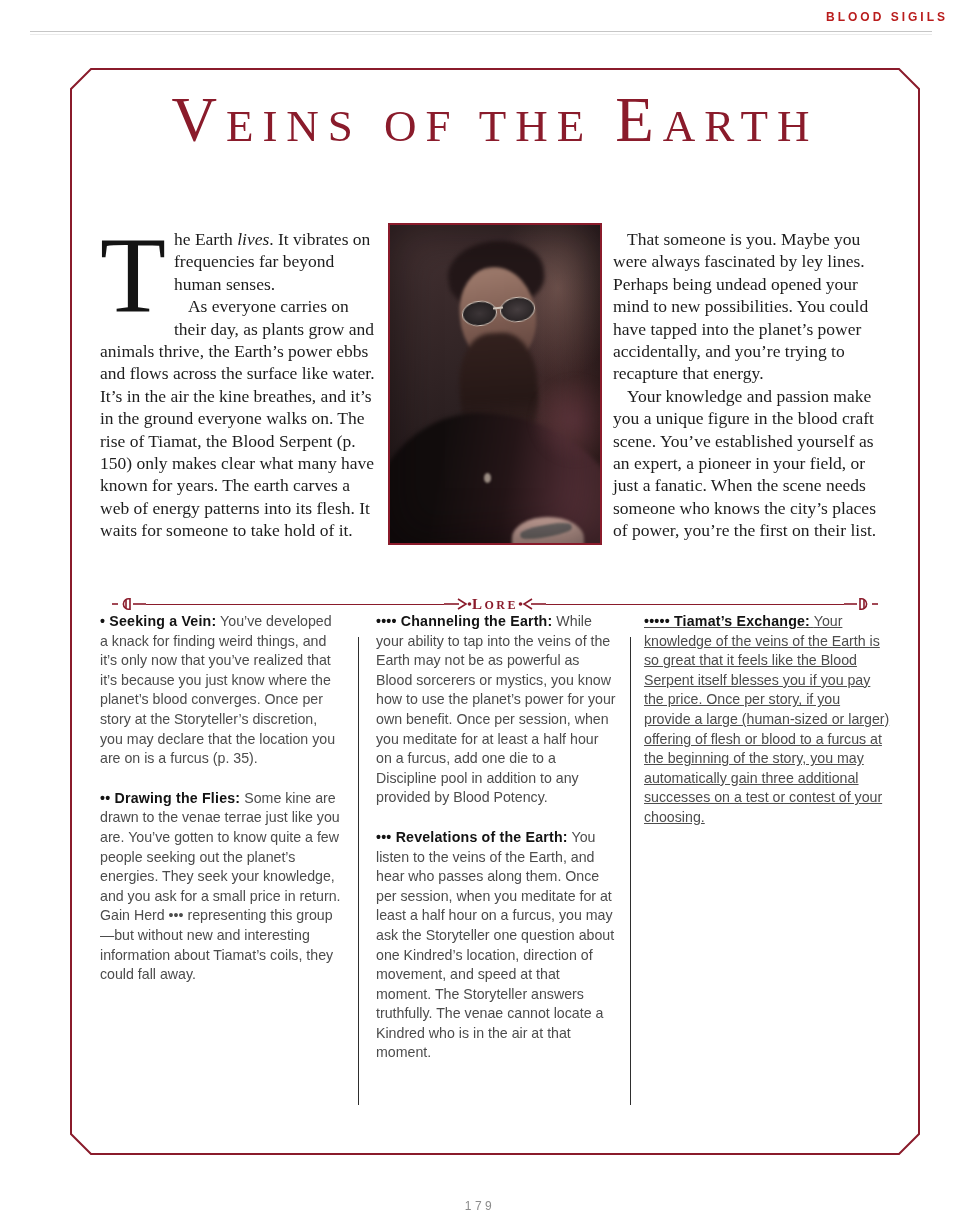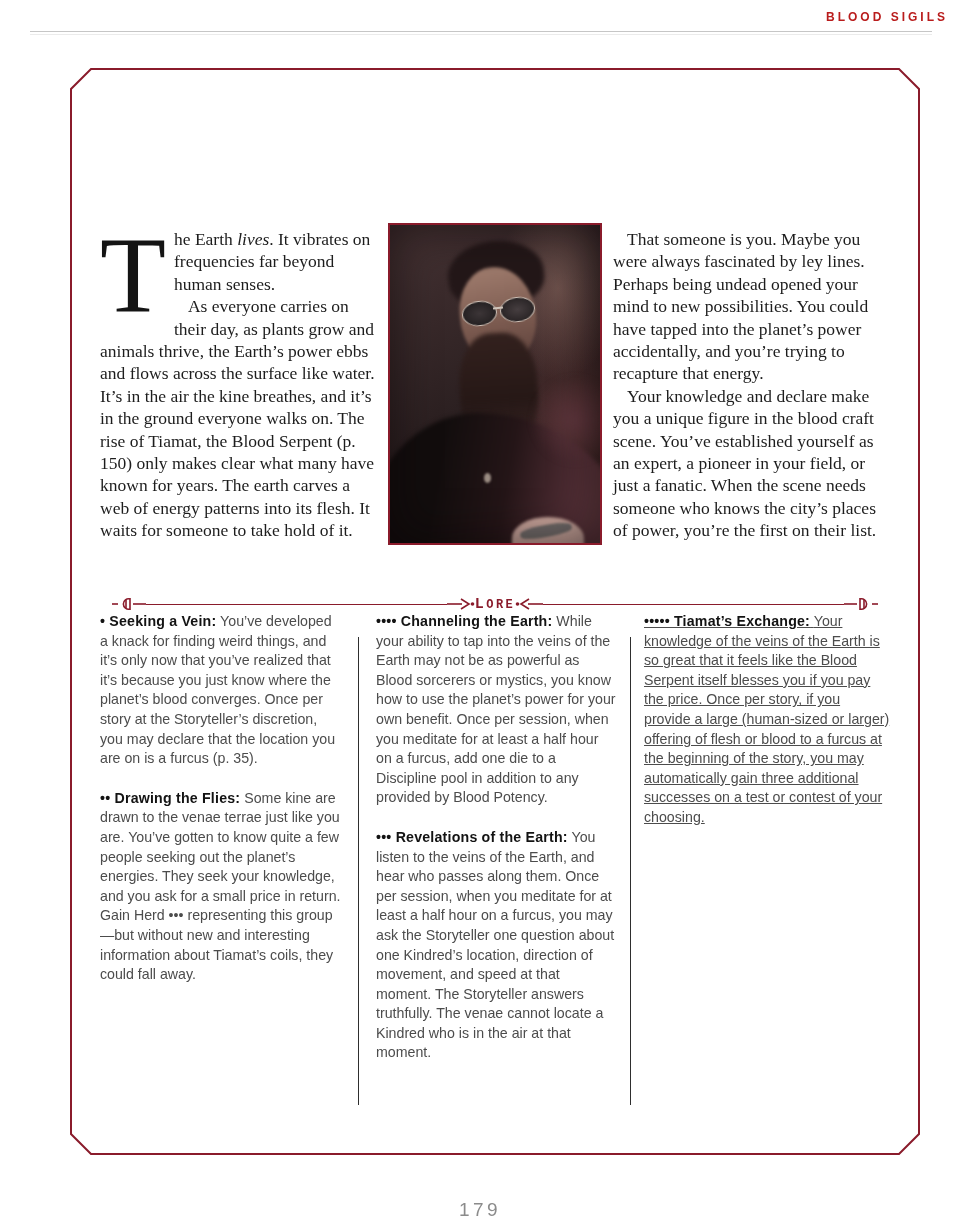--- a/index.html
+++ b/index.html
@@ -123,21 +123,21 @@
   }
   .p-vignette { inset: 0; box-shadow: inset 0 0 46px rgba(10,5,6,0.65); }
 
   
   .lore-divider {
     position: absolute; left: 112px; top: 594px; width: 766px; height: 20px;
     display: flex; align-items: center; color: #8a1b2b;
   }
   .div-line { flex: 1; height: 1px; background: #8a1b2b; }
   .lore-label {
-    font-family: Liberation Mono, monospace; font-weight: bold;
+    font-family: Liberation Serif, serif; font-weight: bold;
     letter-spacing: 2.5px; margin: 0 0; white-space: nowrap;
   }
   .lore-label .l-big { font-size: 15px; }
   .lore-label .l-small { font-size: 12px; }
   .orn { flex: none; display: block; }
 
   
   .lore-col {
     position: absolute; top: 612px;
     font-family: "Liberation Sans", sans-serif;
@@ -153,35 +153,38 @@
     background: #2e2e2e;
   }
   .col-sep-1 { left: 358px; }
   .col-sep-2 { left: 630px; }
 
   
   .page-number {
     position: absolute; left: 0; right: 0; top: 1199px;
     text-align: center;
     font-family: "Liberation Sans", sans-serif;
-    font-size: 19px; letter-spacing: 3.5px; color: #8b8b8b;
+    font-size: 12px; letter-spacing: 3.5px; color: #8b8b8b;
   }
 </style>
 </head>
 <body>
 
 <div id="page">
 
   <div class="running-head">BLOOD SIGILS</div>
   <div class="head-rule"></div>
 
   <svg class="frame" width="850" height="1087" viewBox="0 0 850 1087">
     <polygon points="21,1 829,1 849,21 849,1066 829,1086 21,1086 1,1066 1,21" fill="none" stroke="#8a1b2b" stroke-width="2"></polygon>
   </svg>
 
+  <div class="page-title">
+    <span class="tw"><span class="t-big">V</span><span class="t-small">EINS</span></span><span class="tw t-small">OF THE</span><span class="tw"><span class="t-big">E</span><span class="t-small">ARTH</span></span>
+  </div>
 
   <div class="intro-col intro-left">
     <p><span class="dropcap">T</span><span>he Earth </span><i class="it">lives</i><span>. It vibrates on frequencies far beyond human senses.</span></p>
     <p class="indent">As everyone carries on their day, as plants grow and animals thrive, the Earth’s power ebbs and flows across the surface like water. It’s in the air the kine breathes, and it’s in the ground everyone walks on. The rise of Tiamat, the Blood Serpent (p. 150) only makes clear what many have known for years. The earth carves a web of energy patterns into its flesh. It waits for someone to take hold of it.</p>
   </div>
 
   <div class="portrait">
     <div class="p-hair"></div>
     <div class="p-face"></div>
     <div class="p-beard"></div>
@@ -191,21 +194,21 @@
     <div class="p-coat"></div>
     <div class="p-shoulder"></div>
     <div class="p-button"></div>
     <div class="p-hand"></div>
     <div class="p-watch"></div>
     <div class="p-vignette"></div>
   </div>
 
   <div class="intro-col intro-right">
     <p class="indent">That someone is you. Maybe you were always fascinated by ley lines. Perhaps being undead opened your mind to new possibilities. You could have tapped into the planet’s power accidentally, and you’re trying to recapture that energy.</p>
-    <p class="indent">Your knowledge and declare make you a unique figure in the blood craft scene. You’ve established yourself as an expert, a pioneer in your field, or just a fanatic. When the scene needs someone who knows the city’s places of power, you’re the first on their list.</p>
+    <p class="indent">Your knowledge and passion make you a unique figure in the blood craft scene. You’ve established yourself as an expert, a pioneer in your field, or just a fanatic. When the scene needs someone who knows the city’s places of power, you’re the first on their list.</p>
   </div>
 
   <div class="lore-divider">
     <svg class="orn" width="34" height="16" viewBox="0 0 34 16">
       <g fill="none" stroke="#8a1b2b" stroke-width="1.6">
         <line x1="0" y1="8" x2="6" y2="8"></line>
         <path d="M18 3 a5.2 5.2 0 1 0 0 10"></path>
         <line x1="14" y1="4" x2="14" y2="12"></line>
         <line x1="18" y1="2" x2="18" y2="14"></line>
         <line x1="21" y1="8" x2="34" y2="8"></line>

